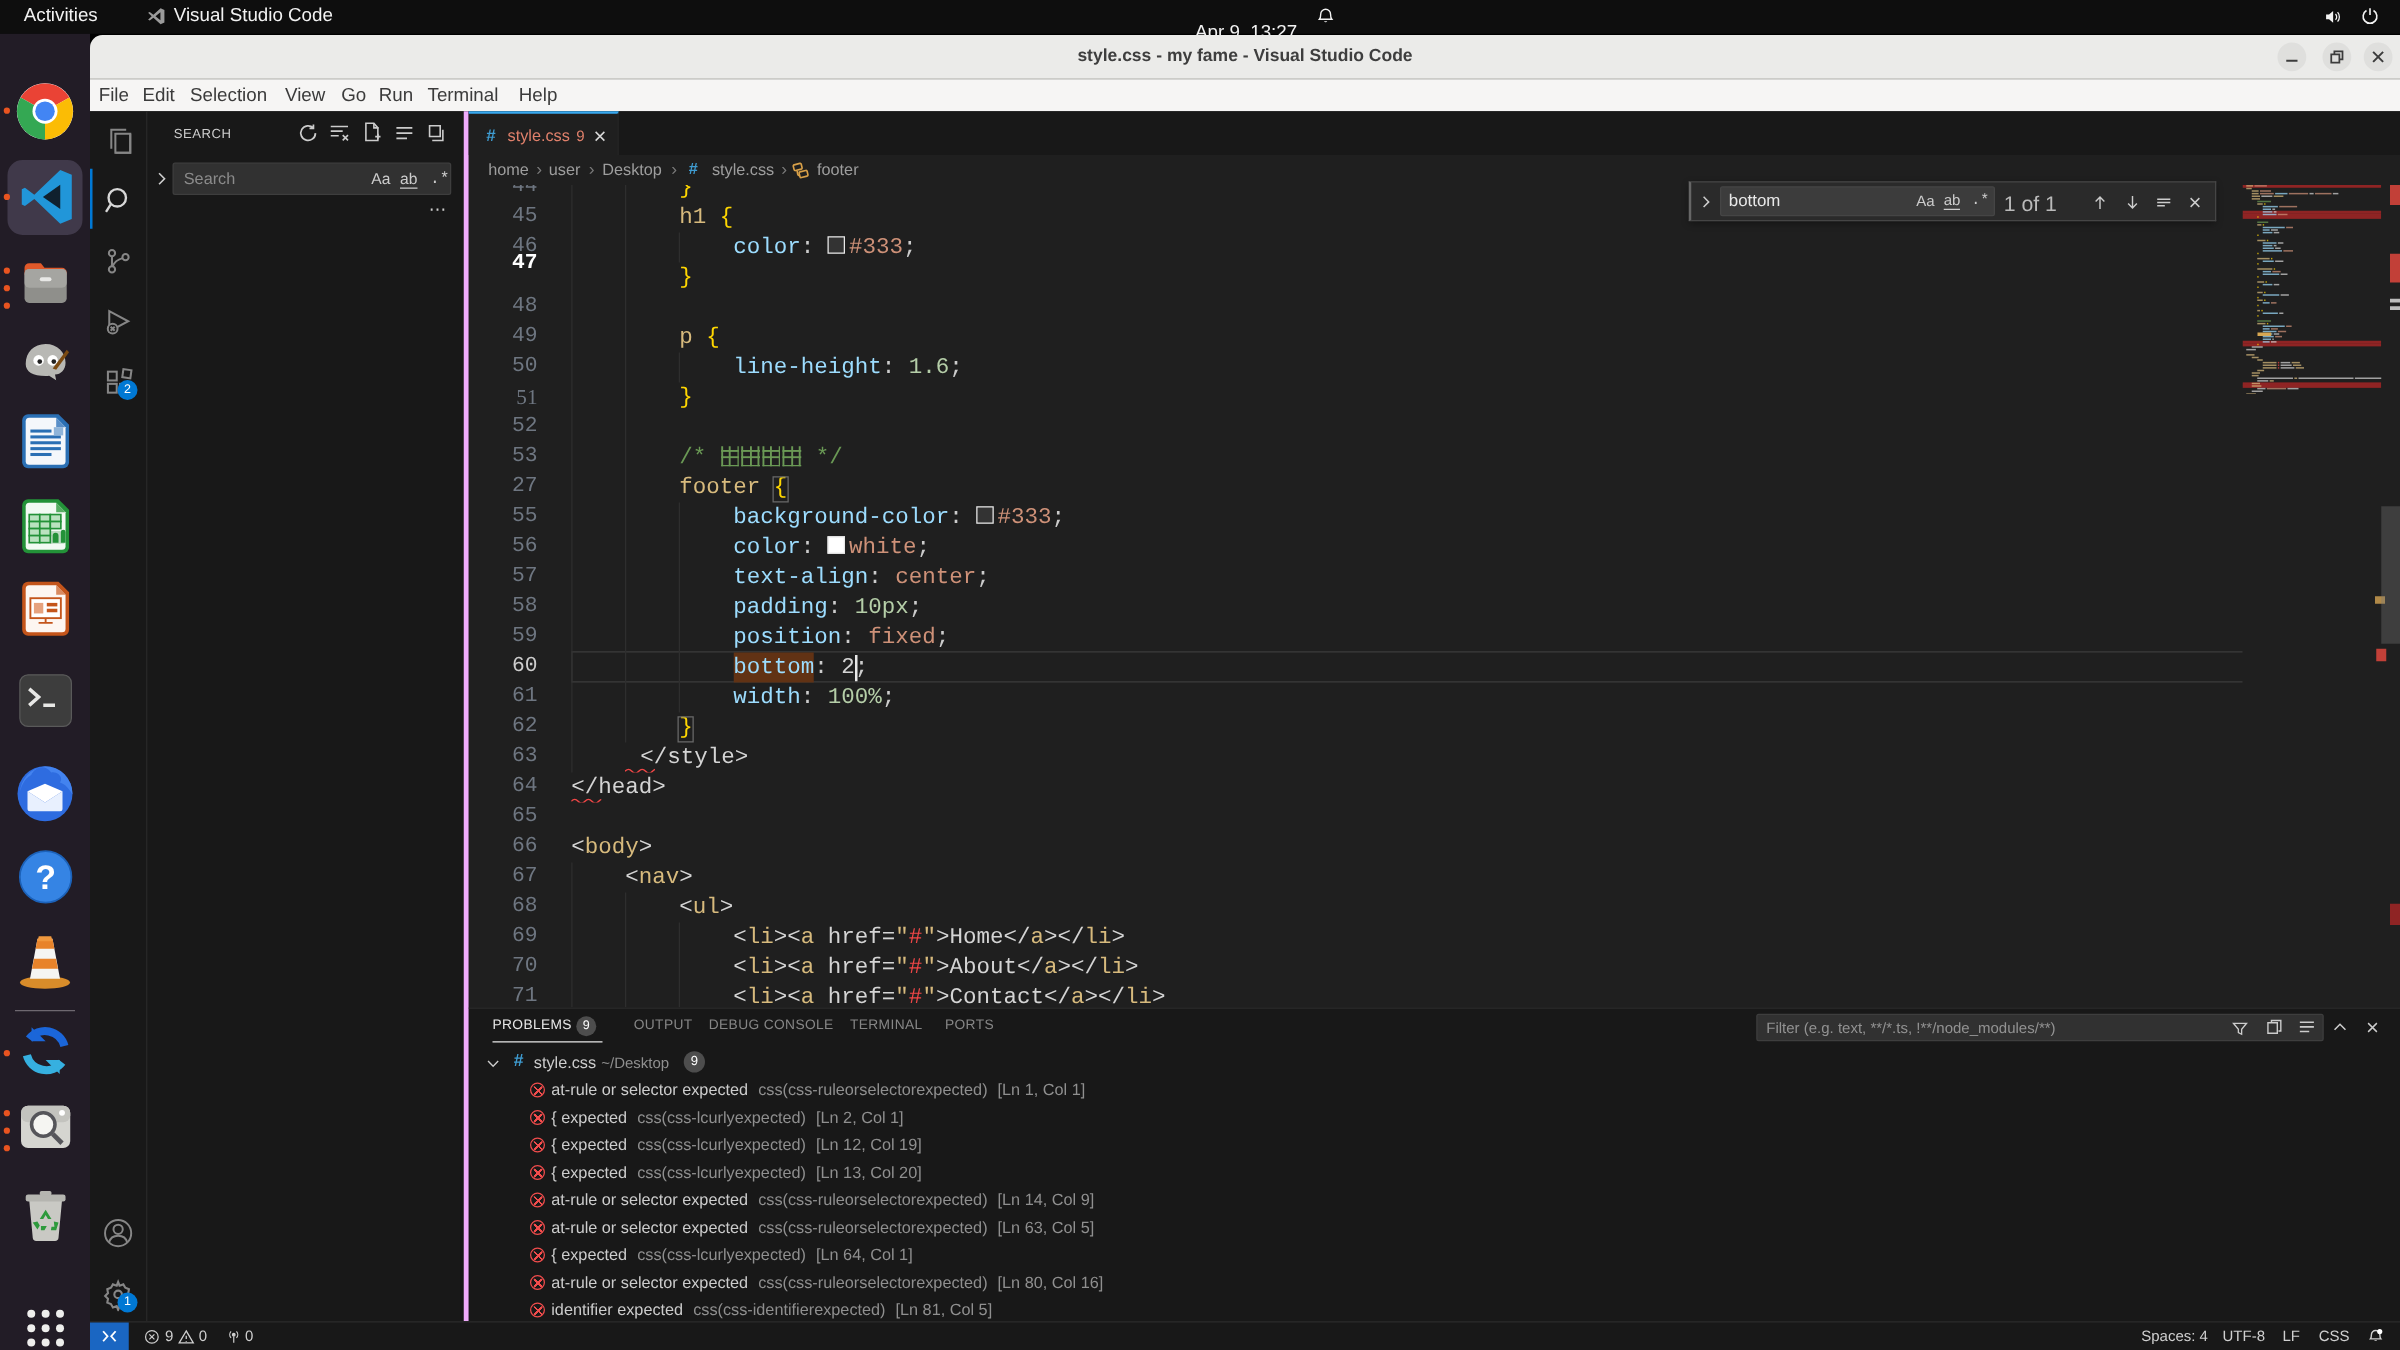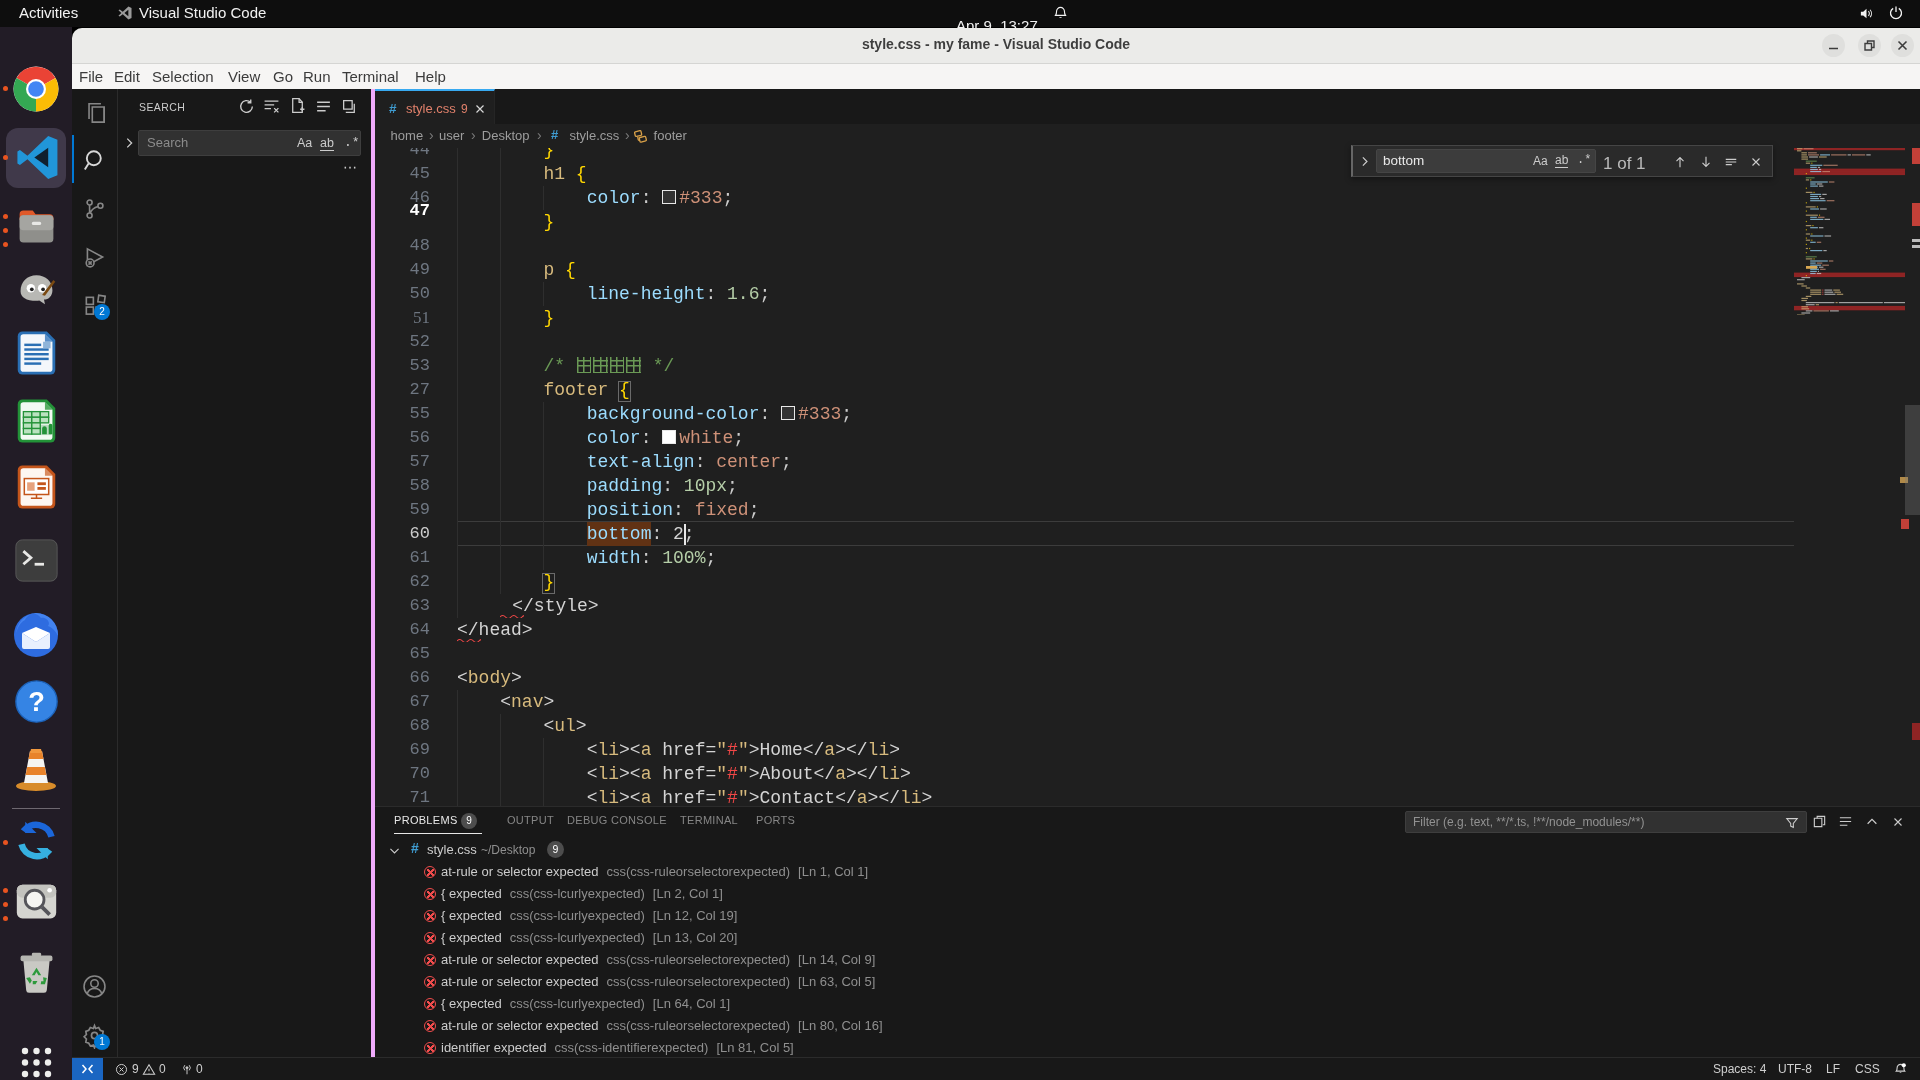--- a/index.html
+++ b/index.html
@@ -647,21 +647,21 @@
   </div>
   <div class="abs" id="panel">
     <div class="abs" style="left:19px; top:7px; font-size:11px; letter-spacing:0.3px; color:#e7e7e7;">PROBLEMS</div>
     <div class="abs" style="left:86px; top:6px; width:16px; height:16px; border-radius:50%; background:#4d4d4d; color:#ffffff; font-size:10px; text-align:center; line-height:16px;">9</div>
     <div class="abs" style="left:19px; top:26px; width:88px; height:1px; background:#e7e7e7;"></div>
     <div class="abs ptab" style="left:132px;">OUTPUT</div>
     <div class="abs ptab" style="left:192px;">DEBUG CONSOLE</div>
     <div class="abs ptab" style="left:305px;">TERMINAL</div>
     <div class="abs ptab" style="left:381px;">PORTS</div>
 
-    <div class="abs" style="left:1030px; top:4px; width:402px; height:22px; background:#313131; border:1px solid #3e3e3e; border-radius:2px;">
+    <div class="abs" style="left:1030px; top:4px; width:454px; height:22px; background:#313131; border:1px solid #3e3e3e; border-radius:2px;">
       <div class="abs" style="left:7px; top:3px; font-size:12px; color:#929292;">Filter (e.g. text, **/*.ts, !**/node_modules/**)</div>
       <svg class="abs" style="left:379px; top:4px;" width="14" height="14" viewBox="0 0 16 16">
           <path fill="none" stroke="#cccccc" stroke-width="1.2" d="M2 3h12L9.5 8.5V13l-3-1.5V8.5z"></path>
         </svg>
     </div>
     <svg class="abs" style="left:1437px; top:7px;" width="15" height="15" viewBox="0 0 16 16">
         <g stroke="#cccccc" stroke-width="1.2" fill="none">
           <path d="M10.5 4.5h-8v9h8z"></path>
           <path d="M5.5 4.5v-2h8v9h-2"></path>
         </g>

